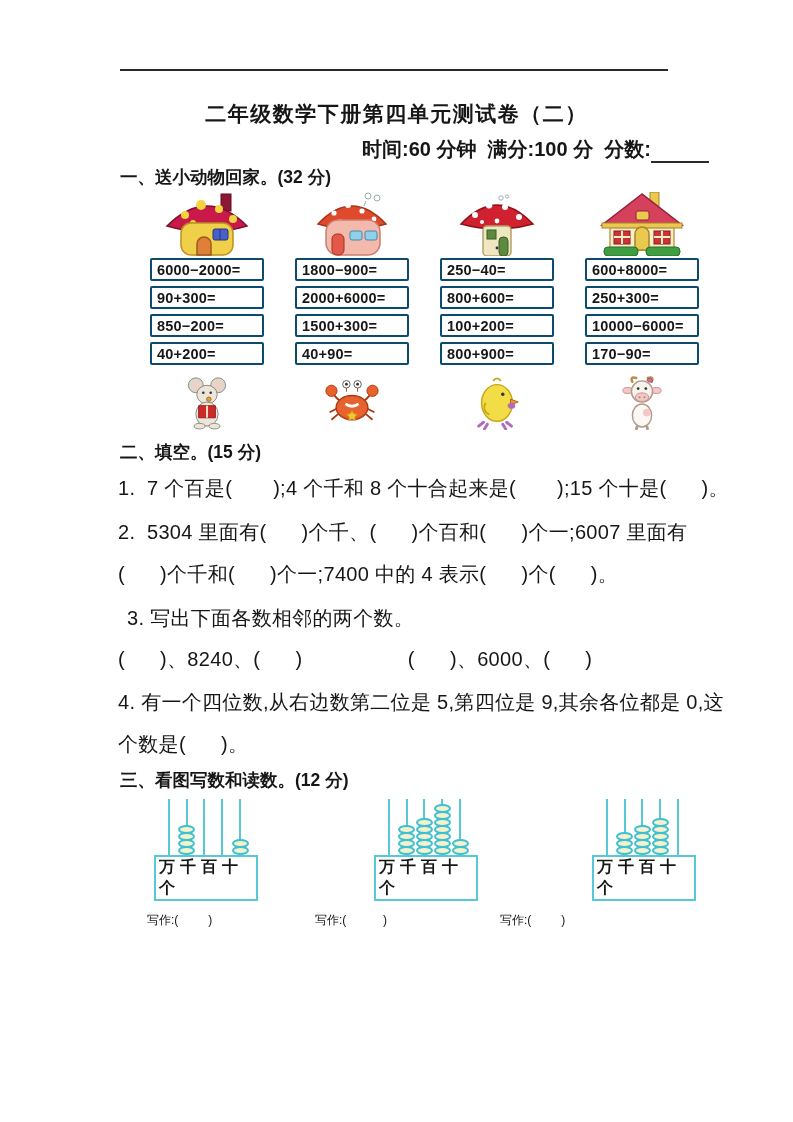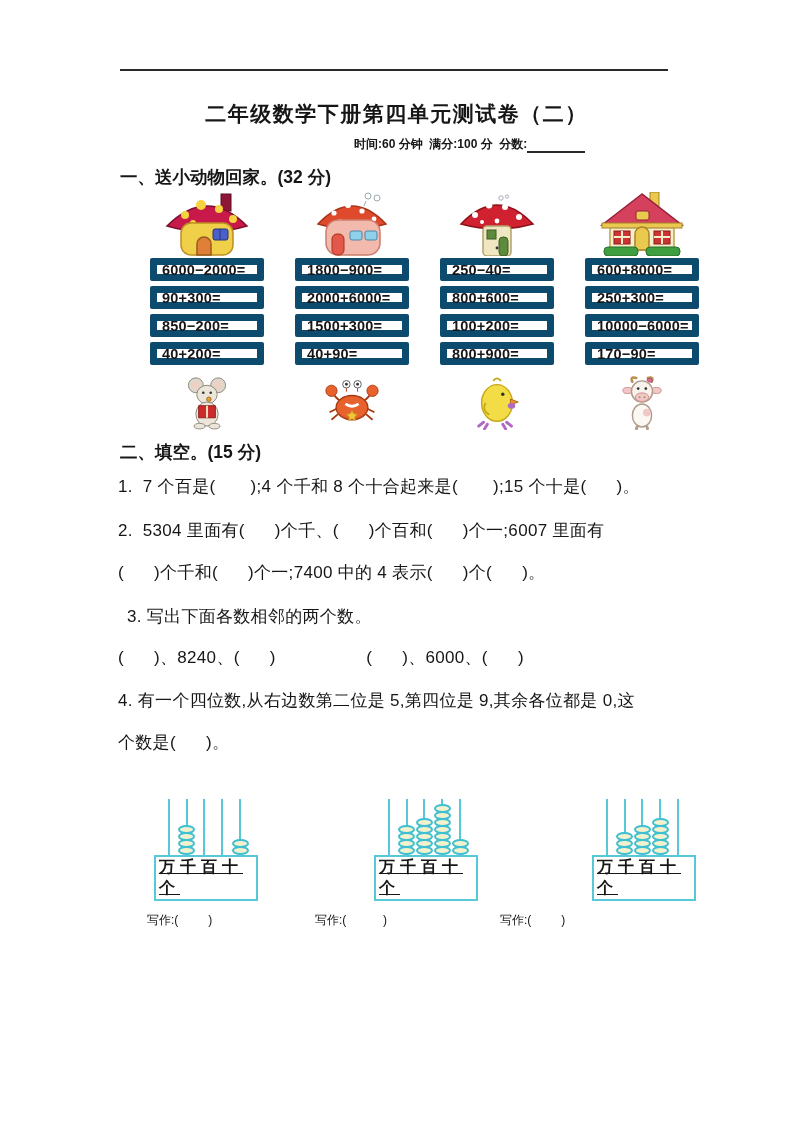--- a/index.html
+++ b/index.html
@@ -3,53 +3,53 @@
 <meta charset="utf-8">
 <style>
   * { margin:0; padding:0; box-sizing:border-box; }
   body { background:#fff; }
   .page { position:relative; width:793px; height:954px; background:#ffffff;
           font-family:"Liberation Sans", sans-serif; color:#161616; overflow:hidden; }
   .top-rule { position:absolute; left:120px; top:69px; width:548px; height:2px; background:#2a2a2a; }
   .title { position:absolute; left:0; right:0; top:100px; text-align:center;
            font-size:21px; font-weight:600; letter-spacing:1.5px;
            font-family:"Liberation Serif", serif; }
-  .meta { position:absolute; left:354px; top:136px; font-size:12px; font-weight:600; white-space:pre; }
+  .meta { position:absolute; left:362px; top:136px; font-size:20px; font-weight:600; white-space:pre; }
   .score-line { display:inline-block; width:58px; height:15px; border-bottom:2px solid #2a2a2a; vertical-align:bottom; }
 
   .heading { position:absolute; font-size:17.5px; font-weight:700; white-space:pre; }
   #s1h { left:120px; top:165px; }
   #s2h { left:120px; top:440px; }
   #s3h { left:120px; top:768px; }
 
   .columns { position:absolute; left:150px; top:192px; display:flex; gap:31px; }
   .col { width:114px; display:flex; flex-direction:column; }
   .house { height:64px; display:flex; justify-content:center; align-items:flex-end; margin-bottom:2px; }
-  .pbox { height:23px; border:7px solid #0c4a6e; border-radius:2px; background:#fff;
+  .pbox { height:23px; border:2px solid #0c4a6e; border-radius:2px; background:#fff;
           margin-bottom:5px; display:flex; align-items:center; padding-left:5px; }
   .pbox span { font-size:14.5px; font-weight:700; letter-spacing:0.2px; }
   .animal { height:58px; margin-top:3px; display:flex; justify-content:center; align-items:center; }
 
-  .tline { position:absolute; left:118px; font-size:17px; font-weight:500; white-space:pre; letter-spacing:0.3px; }
+  .tline { position:absolute; left:118px; font-size:20px; font-weight:500; white-space:pre; letter-spacing:0.3px; }
   #t0 { top:475px; } #t1 { top:519px; } #t2 { top:561px; }
   #t3 { top:605px;margin-left:9px; } #t4 { top:646px; } #t5 { top:689px; } #t6 { top:731px; }
 
   .abacus { position:absolute; top:799px; width:104px; }
   #ab0 { left:154px; } #ab1 { left:374px; } #ab2 { left:592px; }
   .rods { height:56px; display:flex; justify-content:space-between; padding:0 9px 0 6px; }
   .rod { position:relative; width:18px; display:flex; flex-direction:column;
          justify-content:flex-end; align-items:center; }
   .rod::before { content:""; position:absolute; top:0; bottom:0; left:50%; width:2px;
                  margin-left:-1px; background:#57c8d8; }
   .bead { position:relative; width:17px; height:9px; flex:none; border:2px solid #3fbfd2;
           background:#f4f1cd; border-radius:50%; margin-top:-2px; z-index:1; }
   .frame { height:46px; border:2px solid #57c8d8; background:#fff;
            display:flex; align-items:center; justify-content:center; }
   .frame span { font-size:16px; font-weight:700; letter-spacing:5px; padding-left:3px;
-                font-family:"Liberation Serif", serif;text-decoration:underline; }
+                font-family:"Liberation Serif", serif; }
 
   .wr { position:absolute; font-size:12px; font-weight:500; white-space:pre; }
   #w0 { left:147px; top:912px; } #w1 { left:315px; top:912px; } #w2 { left:500px; top:912px; }
   #r0 { left:147px; top:952px; } #r1 { left:315px; top:952px; } #r2 { left:473px; top:952px; }
 </style>
 </head>
 <body>
 
 <div class="page">
   <div class="top-rule"></div>
@@ -257,20 +257,21 @@
 
   <div class="heading" id="s2h">二、填空。(15 分)</div>
   <div class="tline" id="t0">1.  7 个百是(       );4 个千和 8 个十合起来是(       );15 个十是(      )。</div>
   <div class="tline" id="t1">2.  5304 里面有(      )个千、(      )个百和(      )个一;6007 里面有</div>
   <div class="tline" id="t2">(      )个千和(      )个一;7400 中的 4 表示(      )个(      )。</div>
   <div class="tline" id="t3">3. 写出下面各数相邻的两个数。</div>
   <div class="tline" id="t4">(      )、8240、(      )                  (      )、6000、(      )</div>
   <div class="tline" id="t5">4. 有一个四位数,从右边数第二位是 5,第四位是 9,其余各位都是 0,这</div>
   <div class="tline" id="t6">个数是(      )。</div>
 
+  <div class="heading" id="s3h">三、看图写数和读数。(12 分)</div>
 
   <div class="abacus" id="ab0">
     <div class="rods">
       <div class="rod"></div>
       <div class="rod">
           <div class="bead"></div>
           <div class="bead"></div>
           <div class="bead"></div>
           <div class="bead"></div>
         </div>

